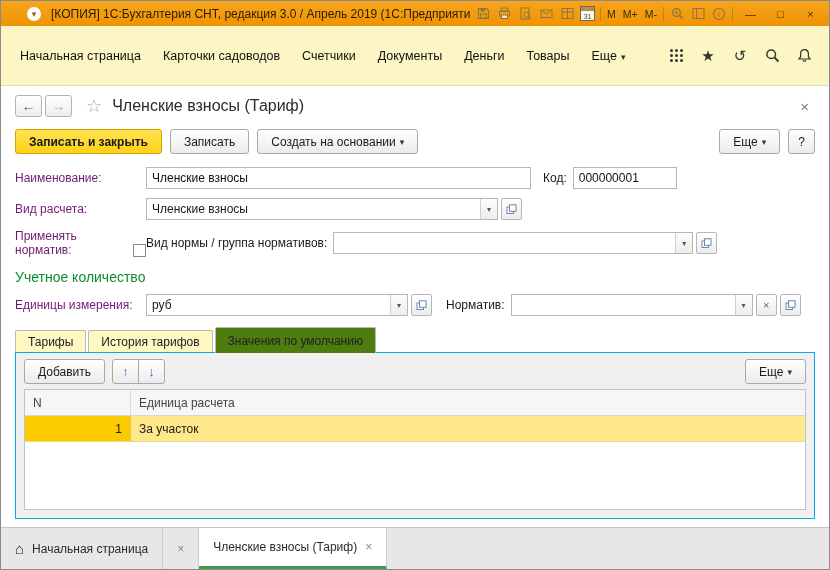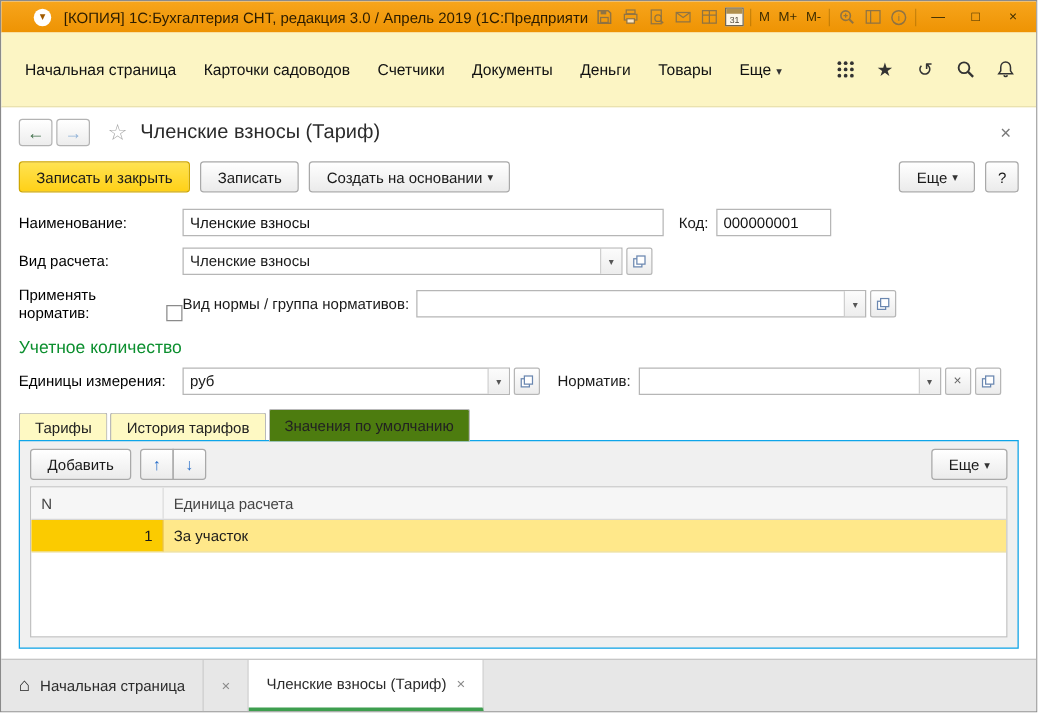--- a/index.html
+++ b/index.html
@@ -33,26 +33,26 @@
   .page-header { display:flex; align-items:center; padding:9px 14px 5px 14px; }
   .nav-btn { width:27px; height:22px; border:1px solid #b3b3b3; border-radius:3px; background:linear-gradient(#fff,#ededed); display:flex; align-items:center; justify-content:center; font-size:14px; }
   .nav-back { color:#41704c; }
   .nav-fwd { color:#93b4d8; margin-left:3px; }
   .hdr-star { color:#a9a9a9; font-size:18px; margin:0 10px 0 14px; }
   .page-title { font-size:16px; color:#2b2b2b; }
   .hdr-close { margin-left:auto; color:#7a7a7a; font-size:15px; padding:2px 6px; }
 
   .cmd-bar { display:flex; align-items:center; padding:7px 14px 4px 14px; gap:8px; }
   .btn { height:25px; padding:0 13px; border:1px solid #a9a9a9; border-radius:3px; background:linear-gradient(#ffffff,#ebebeb); font-size:12px; color:#1a1a1a; display:inline-flex; align-items:center; cursor:default; }
-  .btn-primary { background:linear-gradient(#ffe352,#ffd117); border-color:#cfa700; font-weight:normal; }
+  .btn-primary { background:linear-gradient(#ffe352,#ffd117); border-color:#cfa700; font-weight:bold; }
   .spacer { flex:1; }
   .btn-help { padding:0 9px; }
 
   .frow { display:flex; align-items:center; padding:0 14px; margin-top:9px; }
-  .flabel { width:131px; flex:none; color:#000000; }
+  .flabel { width:131px; flex:none; color:#701a75; }
   .tfield { height:22px; border:1px solid #b6b6b6; background:#fff; font-family:inherit; font-size:12px; padding:0 5px; color:#111; }
   .combo { height:22px; border:1px solid #b6b6b6; background:#fff; display:flex; align-items:center; position:relative; }
   .combo-val { flex:1; padding:0 5px; white-space:nowrap; overflow:hidden; }
   .combo-dd { width:17px; height:100%; flex:none; border-left:1px solid #cfcfcf; background:linear-gradient(#fcfcfc,#ededed); display:flex; align-items:center; justify-content:center; }
   .combo-dd .caret { margin:0; font-size:8px; color:#555; }
   .mini-btn { width:21px; height:22px; border:1px solid #b6b6b6; border-radius:2px; background:linear-gradient(#ffffff,#ececec); display:flex; align-items:center; justify-content:center; margin-left:3px; font-size:11px; color:#666; }
   .checkbox { width:13px; height:13px; border:1px solid #8b8b8b; background:#fff; margin-left:6px; flex:none; }
   .section-title { padding:0 14px; margin-top:12px; font-size:14px; color:#0c8f2f; }
 
   
@@ -226,21 +226,21 @@
           <span>Еще</span>
           <span class="caret">▾</span>
         </button>
       <button class="btn btn-help">?</button>
     </div>
 
     <div class="frow">
       <span class="flabel">Наименование:</span>
       <input class="tfield" style="width: 385px;" value="Членские взносы">
       <span style="margin-left:12px">Код:</span>
-      <input class="tfield" style="width: 92px; margin-left: 6px;" value="000000001">
+      <input class="tfield" style="width: 104px; margin-left: 6px;" value="000000001">
     </div>
 
     <div class="frow">
       <span class="flabel">Вид расчета:</span>
       <div class="combo" style="width:352px">
         <span class="combo-val">Членские взносы</span>
         <span class="combo-dd">
             <span class="caret">▾</span>
           </span>
       </div>

